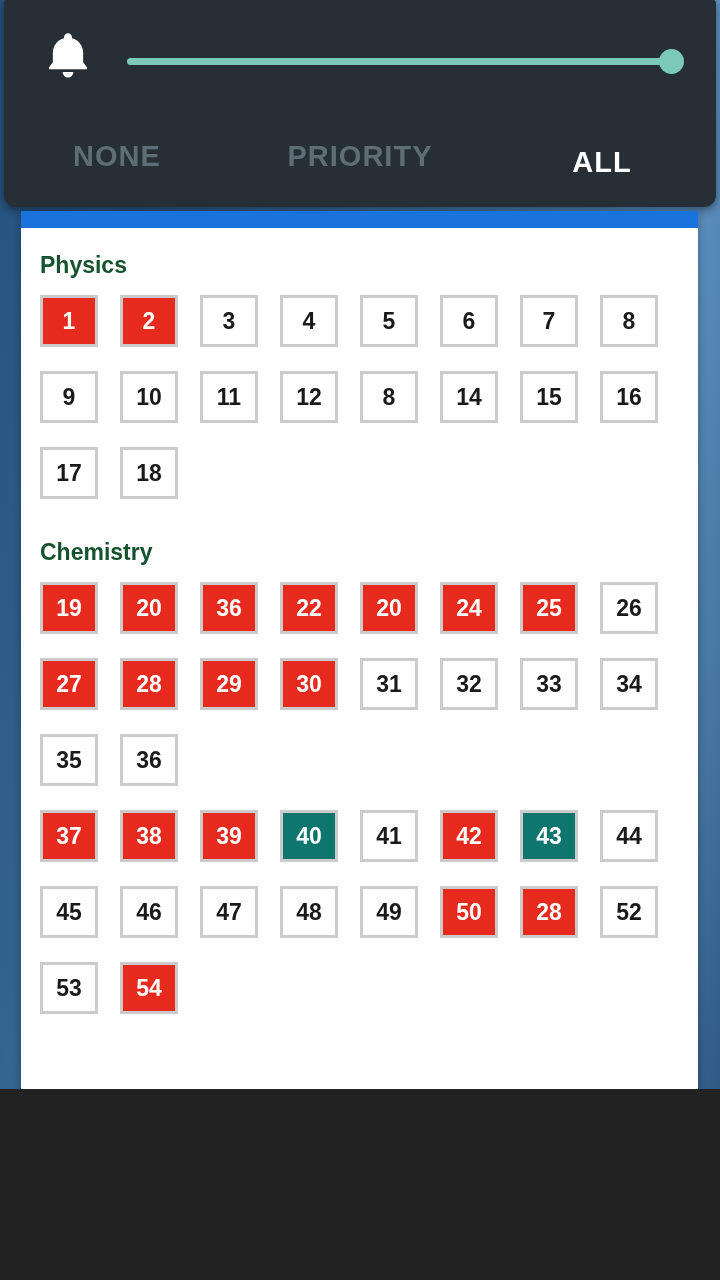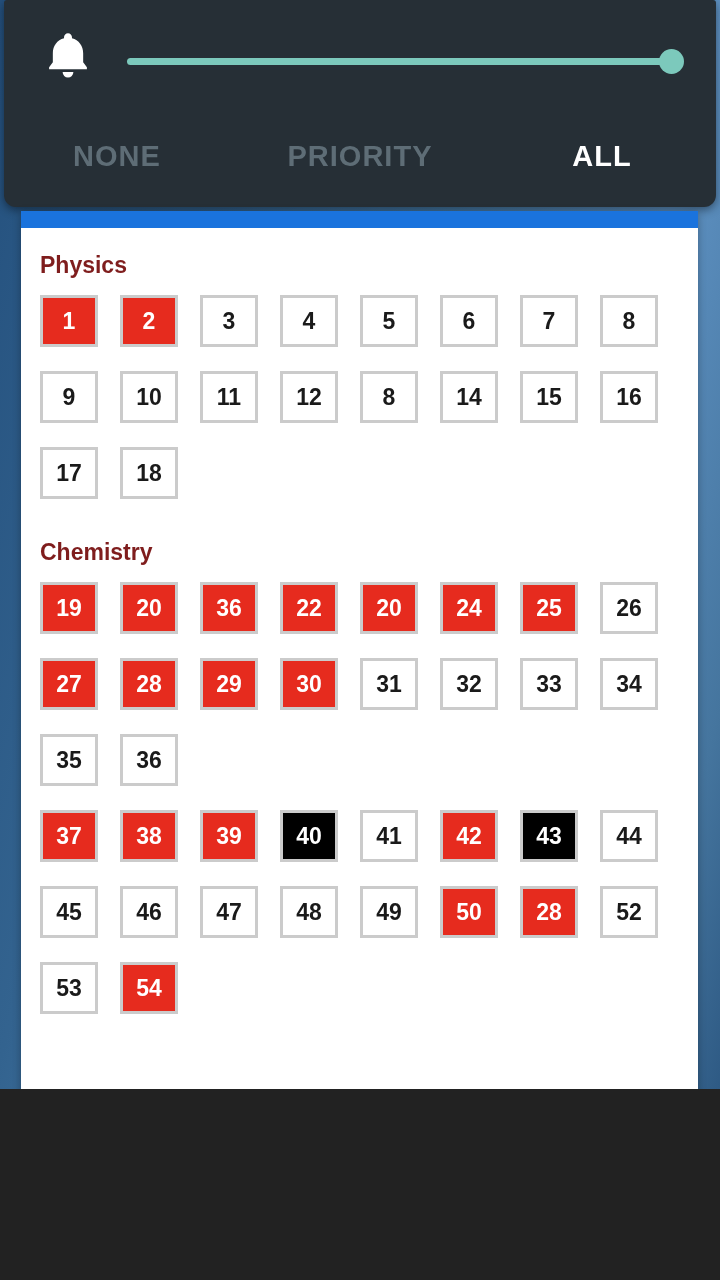--- a/index.html
+++ b/index.html
@@ -15,39 +15,39 @@
     box-shadow:0 3px 10px rgba(0,0,0,.45);
   }
   .bell{position:absolute;left:36px;top:28px;width:56px;height:62px;}
   .vol-track{position:absolute;left:123px;top:58px;width:546px;height:7px;border-radius:4px;background:#7cc9bc;}
   .vol-thumb{position:absolute;left:655px;top:49px;width:25px;height:25px;border-radius:50%;background:#7cc9bc;}
   .vol-option{
     position:absolute;top:140px;transform:translateX(-50%);
     font-size:29px;font-weight:700;letter-spacing:1px;color:#5e6d76;white-space:nowrap;cursor:default;
   }
   .vol-option.active{color:#ffffff;}
-  .opt-none{left:113px;} .opt-priority{left:356px;} .opt-all{left:598px;}
+  .opt-none{left:113px;} .opt-priority{left:356px;} .opt-all{left:598px;margin-top:6px;}
   
   .card{
     position:absolute;left:21px;top:211px;width:677px;height:1001px;
     background:#ffffff;border-radius:2px;box-shadow:0 2px 8px rgba(0,0,0,.3);
   }
   .card-topbar{height:17px;background:#1a73dd;}
   .card-body{padding:12px 0 0 19px;}
-  .section-title{font-size:23px;font-weight:700;color:#7f1d1d;margin:16px 0 16px 0;}
+  .section-title{font-size:23px;font-weight:700;color:#14532d;margin:16px 0 16px 0;}
   .palette-section:first-child .section-title{margin-top:12px;}
   .grid{display:flex;flex-wrap:wrap;width:645px;}
   .cell{
     width:52px;height:46px;margin:0 22px 24px 0;
     border:3px solid #cbcbcb;background:#ffffff;
     display:flex;align-items:center;justify-content:center;
     font-size:23px;font-weight:700;color:#1a1a1a;cursor:pointer;
   }
   .cell.red{background:#e62b1e;color:#ffffff;}
-  .cell.green{background:#000000;color:#ffffff;}
+  .cell.green{background:#0f766e;color:#ffffff;}
   
   .toolbar{
     position:absolute;left:30px;top:1190px;width:660px;height:68px;
     display:flex;border-radius:0 0 15px 15px;overflow:hidden;
     box-shadow:0 3px 8px rgba(0,0,0,.35);
   }
   .tool-btn{
     flex:1;display:flex;align-items:center;justify-content:center;
     background:linear-gradient(180deg,#5590ec 0%,#3d7ce2 45%,#2d6fd8 100%);
     border:none;padding:0;cursor:pointer;

